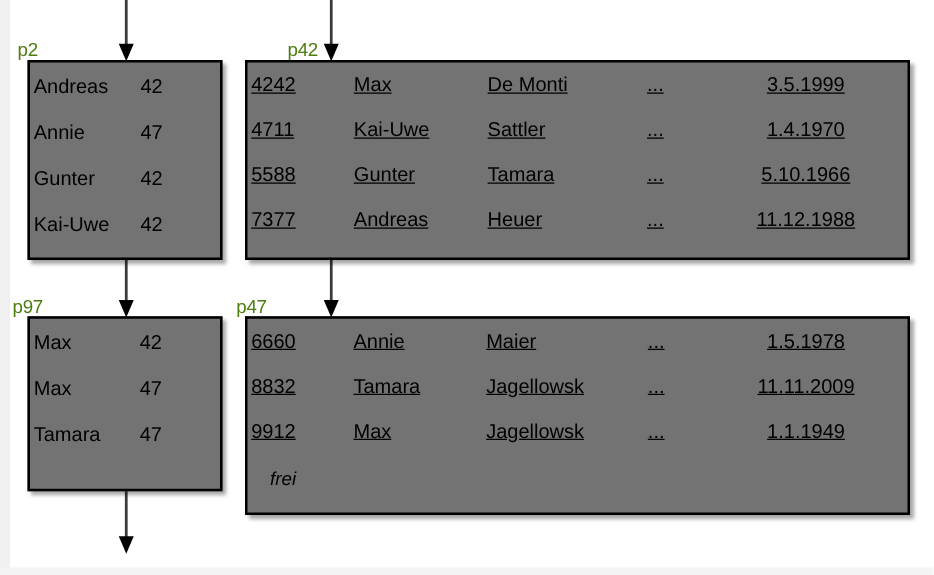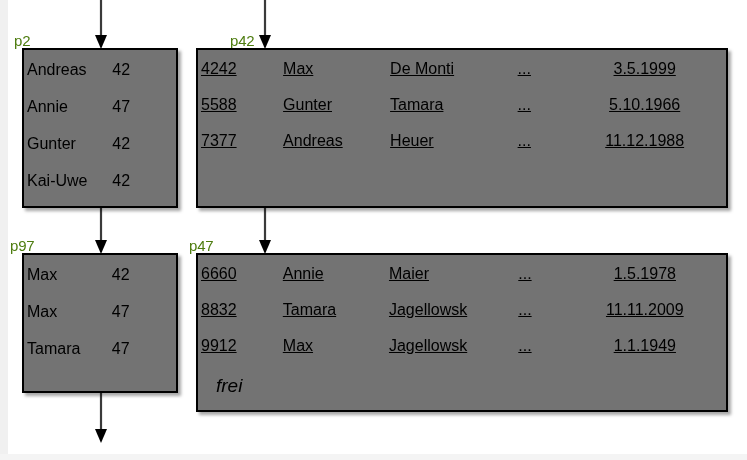--- a/index.html
+++ b/index.html
@@ -62,21 +62,21 @@
   .data-table td { height: 32px; text-decoration: underline; }
   .data-table td.c0 { width: 82px; }
   .data-table td.c1 { width: 107px; }
   .data-table td.c2 { width: 130px; }
   .data-table td.c3 { width: 76px; }
   .data-table td.c4 { width: 107px; text-align: center; }
 
   .free-label {
     position: absolute;
     left: 18px;
-    font-size: 19px;
+    font-size: 15px;
     font-style: italic;
     font-family: "Liberation Sans", sans-serif;
     color: #000000;
   }
 
   
   .arrow { position: absolute; }
   .arrow svg { display: block; }
 </style>
 </head>
@@ -151,20 +151,27 @@
     <table class="data-table">
       <tbody>
         <tr>
           <td class="c0">4242</td>
           <td class="c1">Max</td>
           <td class="c2">De Monti</td>
           <td class="c3">...</td>
           <td class="c4">3.5.1999</td>
         </tr>
         <tr>
+          <td class="c0">4711</td>
+          <td class="c1">Kai-Uwe</td>
+          <td class="c2">Sattler</td>
+          <td class="c3">...</td>
+          <td class="c4">1.4.1970</td>
+        </tr>
+        <tr>
           <td class="c0">5588</td>
           <td class="c1">Gunter</td>
           <td class="c2">Tamara</td>
           <td class="c3">...</td>
           <td class="c4">5.10.1966</td>
         </tr>
         <tr>
           <td class="c0">7377</td>
           <td class="c1">Andreas</td>
           <td class="c2">Heuer</td>

